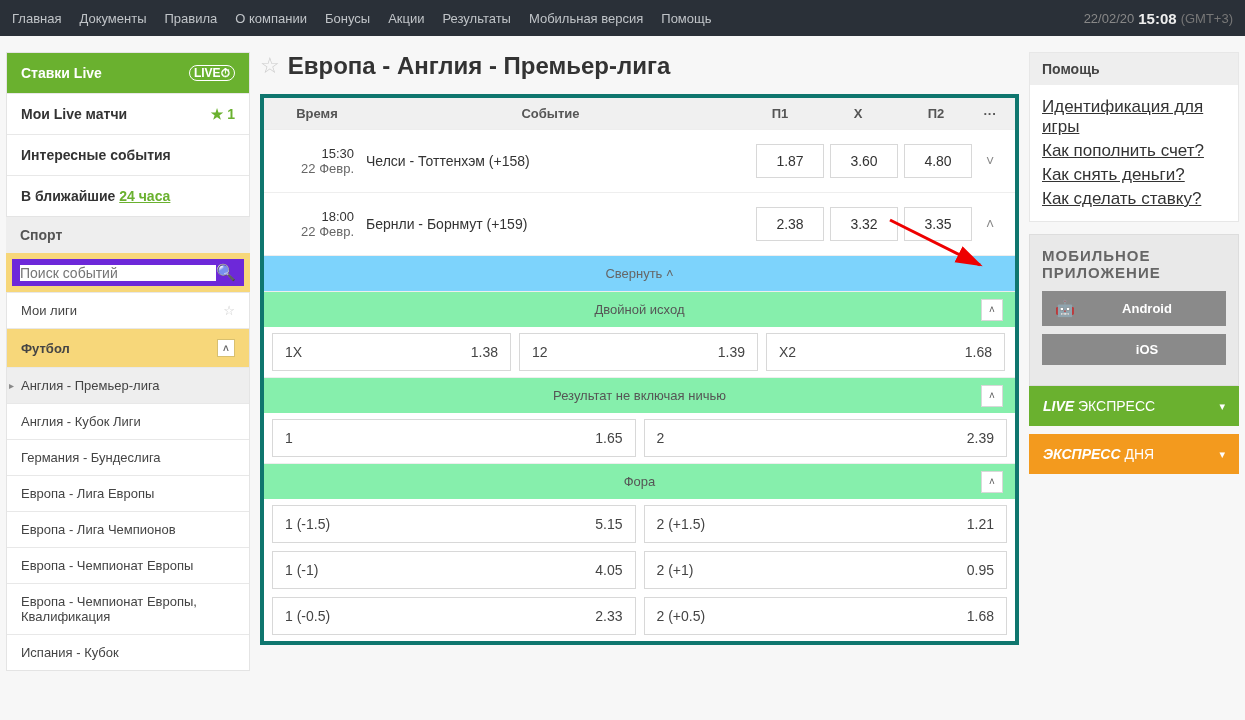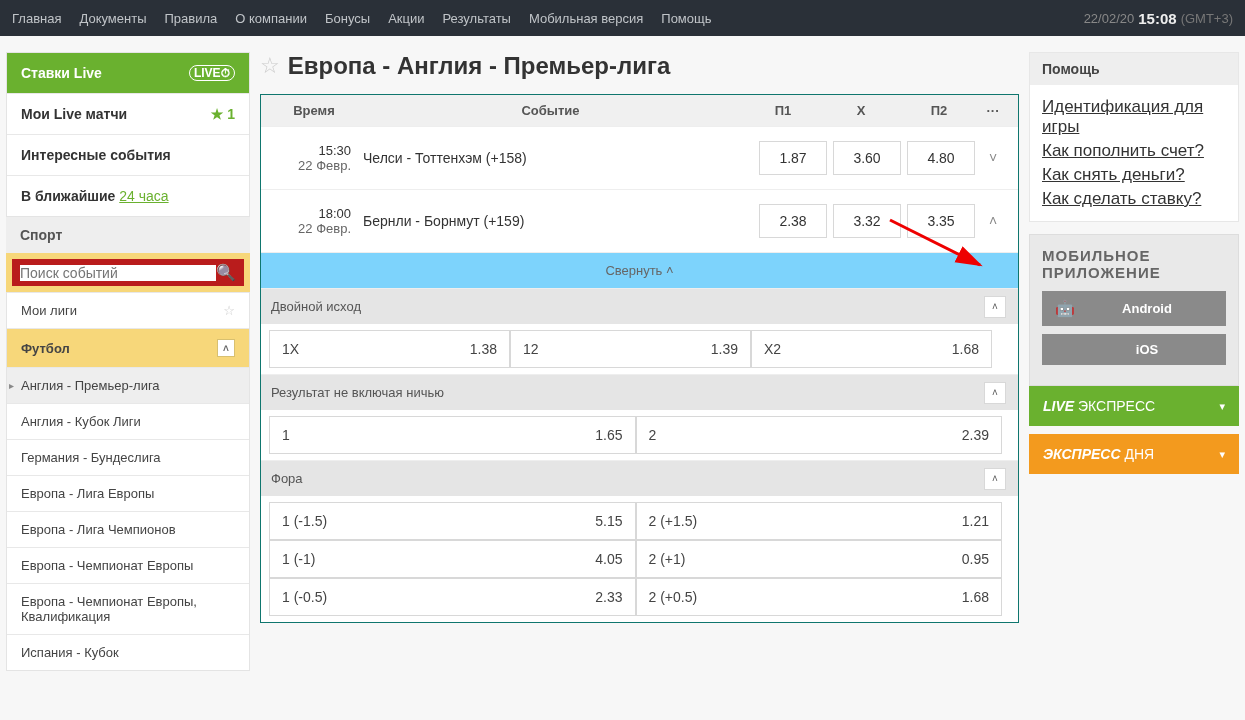--- a/index.html
+++ b/index.html
@@ -11,54 +11,54 @@
 .topbar .time { color: #eee; font-weight: bold; font-size: 15px; margin: 0 4px; }
 .topbar .tz { color: #777; }
 .layout { display: flex; padding: 16px 6px 0 6px; gap: 10px; }
 .sidebar { width: 244px; flex-shrink: 0; }
 .side-block { background: #fff; border: 1px solid #e4e4e4; }
 .side-live { background: #6ab12f; color: #fff; font-weight: bold; padding: 12px 14px; display: flex; align-items: center; justify-content: space-between; }
 .side-live .live-icon { font-size: 12px; border: 1px solid #fff; border-radius: 10px; padding: 0 4px; display:inline-flex; align-items:center; }
 .side-row { padding: 12px 14px; border-top: 1px solid #e8e8e8; display: flex; align-items: center; justify-content: space-between; color: #333; font-weight: bold; }
 .side-row .star1 { color: #6ab12f; font-weight: bold; }
 .side-row.plain { font-weight: bold; }
-.side-row .link24 { color: #6ab12f; text-decoration: underline; font-weight: normal; }
+.side-row .link24 { color: #6ab12f; text-decoration: underline; font-weight: bold; }
 .side-sport-h { background: #eee; color: #555; padding: 10px 14px; font-weight: bold; }
 .search-wrap { background: #f7d77a; padding: 6px; }
-.search-inner { background: #b91c1c; display: flex; align-items: center; padding: 4px 8px; }
+.search-inner { background: #6d28d9; display: flex; align-items: center; padding: 4px 8px; }
 .search-inner input { border: none; outline: none; flex: 1; font-size: 14px; color: #555; }
 .search-inner .sicon { color: #bbb; font-size: 16px; }
 .league-row { padding: 10px 14px; border-top: 1px solid #e8e8e8; display: flex; align-items: center; justify-content: space-between; color: #444; cursor: pointer; font-size: 13px; }
 .league-row.my { font-weight: normal; }
 .league-row .star-o { color: #ccc; }
 .league-row.fb { background: #f7d77a; font-weight: bold; }
 .league-row.sel { background: #eee; }
 .league-row.sel::before { content: "▸"; color: #888; margin-right: 4px; position: absolute; margin-left: -12px; font-size: 10px; }
 .league-row .chev { width: 18px; height: 18px; border: 1px solid #d8c070; background: #fff; display: inline-flex; align-items: center; justify-content: center; font-size: 10px; color: #666; }
 .main { flex: 1; }
 .page-title { display: flex; align-items: center; gap: 8px; margin-bottom: 14px; }
 .page-title .star-o { color: #ccc; font-size: 22px; }
 .page-title h1 { font-size: 24px; color: #333; }
-.events { background: #fff; border: 1px solid #0f766e; }
+.events { background: #fff; border: 4px solid #0f766e; }
 .ev-head { display: flex; align-items: center; background: #f0f0f0; color: #555; font-weight: bold; padding: 8px 10px; font-size: 13px; }
 .col-time { width: 86px; text-align: center; }
 .col-event { flex: 1; text-align: center; }
 .col-odd { width: 78px; text-align: center; }
 .col-exp { width: 30px; text-align: center; }
 .ev-row { display: flex; align-items: center; padding: 14px 10px; border-top: 1px solid #eee; }
 .ev-row .time-cell { width: 86px; text-align: right; color: #666; font-size: 13px; padding-right: 6px; }
 .ev-row .time-cell .hm { color: #333; }
 .ev-row .name-cell { flex: 1; color: #333; font-size: 14px; padding-left: 6px; }
 .odd-box { width: 68px; height: 34px; border: 1px solid #d8d8d8; display: inline-flex; align-items: center; justify-content: center; margin: 0 3px; background: #fff; color: #333; cursor: pointer; }
 .ev-row .exp-cell { width: 30px; text-align: center; color: #888; cursor: pointer; }
 .collapse-bar { text-align: center; padding: 10px; background: #7dd3fc; border-top: 1px solid #eee; color: #666; font-size: 13px; cursor: pointer; }
 .market { border-top: 1px solid #eee; }
-.market-h { background: #e5e5e5; padding: 10px; text-align: left; color: #555; font-size: 13px; position: relative; cursor: pointer; }
+.market-h { background: #86efac; padding: 10px; text-align: center; color: #555; font-size: 13px; position: relative; cursor: pointer; }
 .market-h .chev-up { position: absolute; right: 12px; top: 50%; transform: translateY(-50%); width: 22px; height: 22px; border: 1px solid #d8d8d8; background: #fff; display: inline-flex; align-items: center; justify-content: center; font-size: 10px; }
-.market-body { padding: 6px 8px; display: flex; flex-wrap: wrap; }
+.market-body { padding: 6px 8px; display: flex; flex-wrap: wrap; gap: 8px; }
 .sel-box { flex: 1; min-width: 220px; border: 1px solid #d8d8d8; background: #fff; display: flex; align-items: center; justify-content: space-between; padding: 10px 12px; color: #444; cursor: pointer; }
 .sel-box.third { flex: 0 0 calc(33.333% - 6px); min-width: 0; }
 .sel-box.half { flex: 0 0 calc(50% - 4px); min-width: 0; }
 .right { width: 210px; flex-shrink: 0; }
 .help-box { background: #fff; border: 1px solid #e7e7e7; margin-bottom: 12px; }
 .help-h { background: #eee; padding: 8px 12px; font-weight: bold; color: #444; }
 .help-links { padding: 8px 12px; }
 .help-links a { display: block; color: #333; text-decoration: underline; font-size: 17px; margin: 4px 0; cursor: pointer; }
 .mobile-box { background: #e9e9e9; border: 1px solid #ddd; padding: 12px; }
 .mobile-box h3 { color: #666; letter-spacing: 1px; font-size: 15px; margin-bottom: 10px; }

